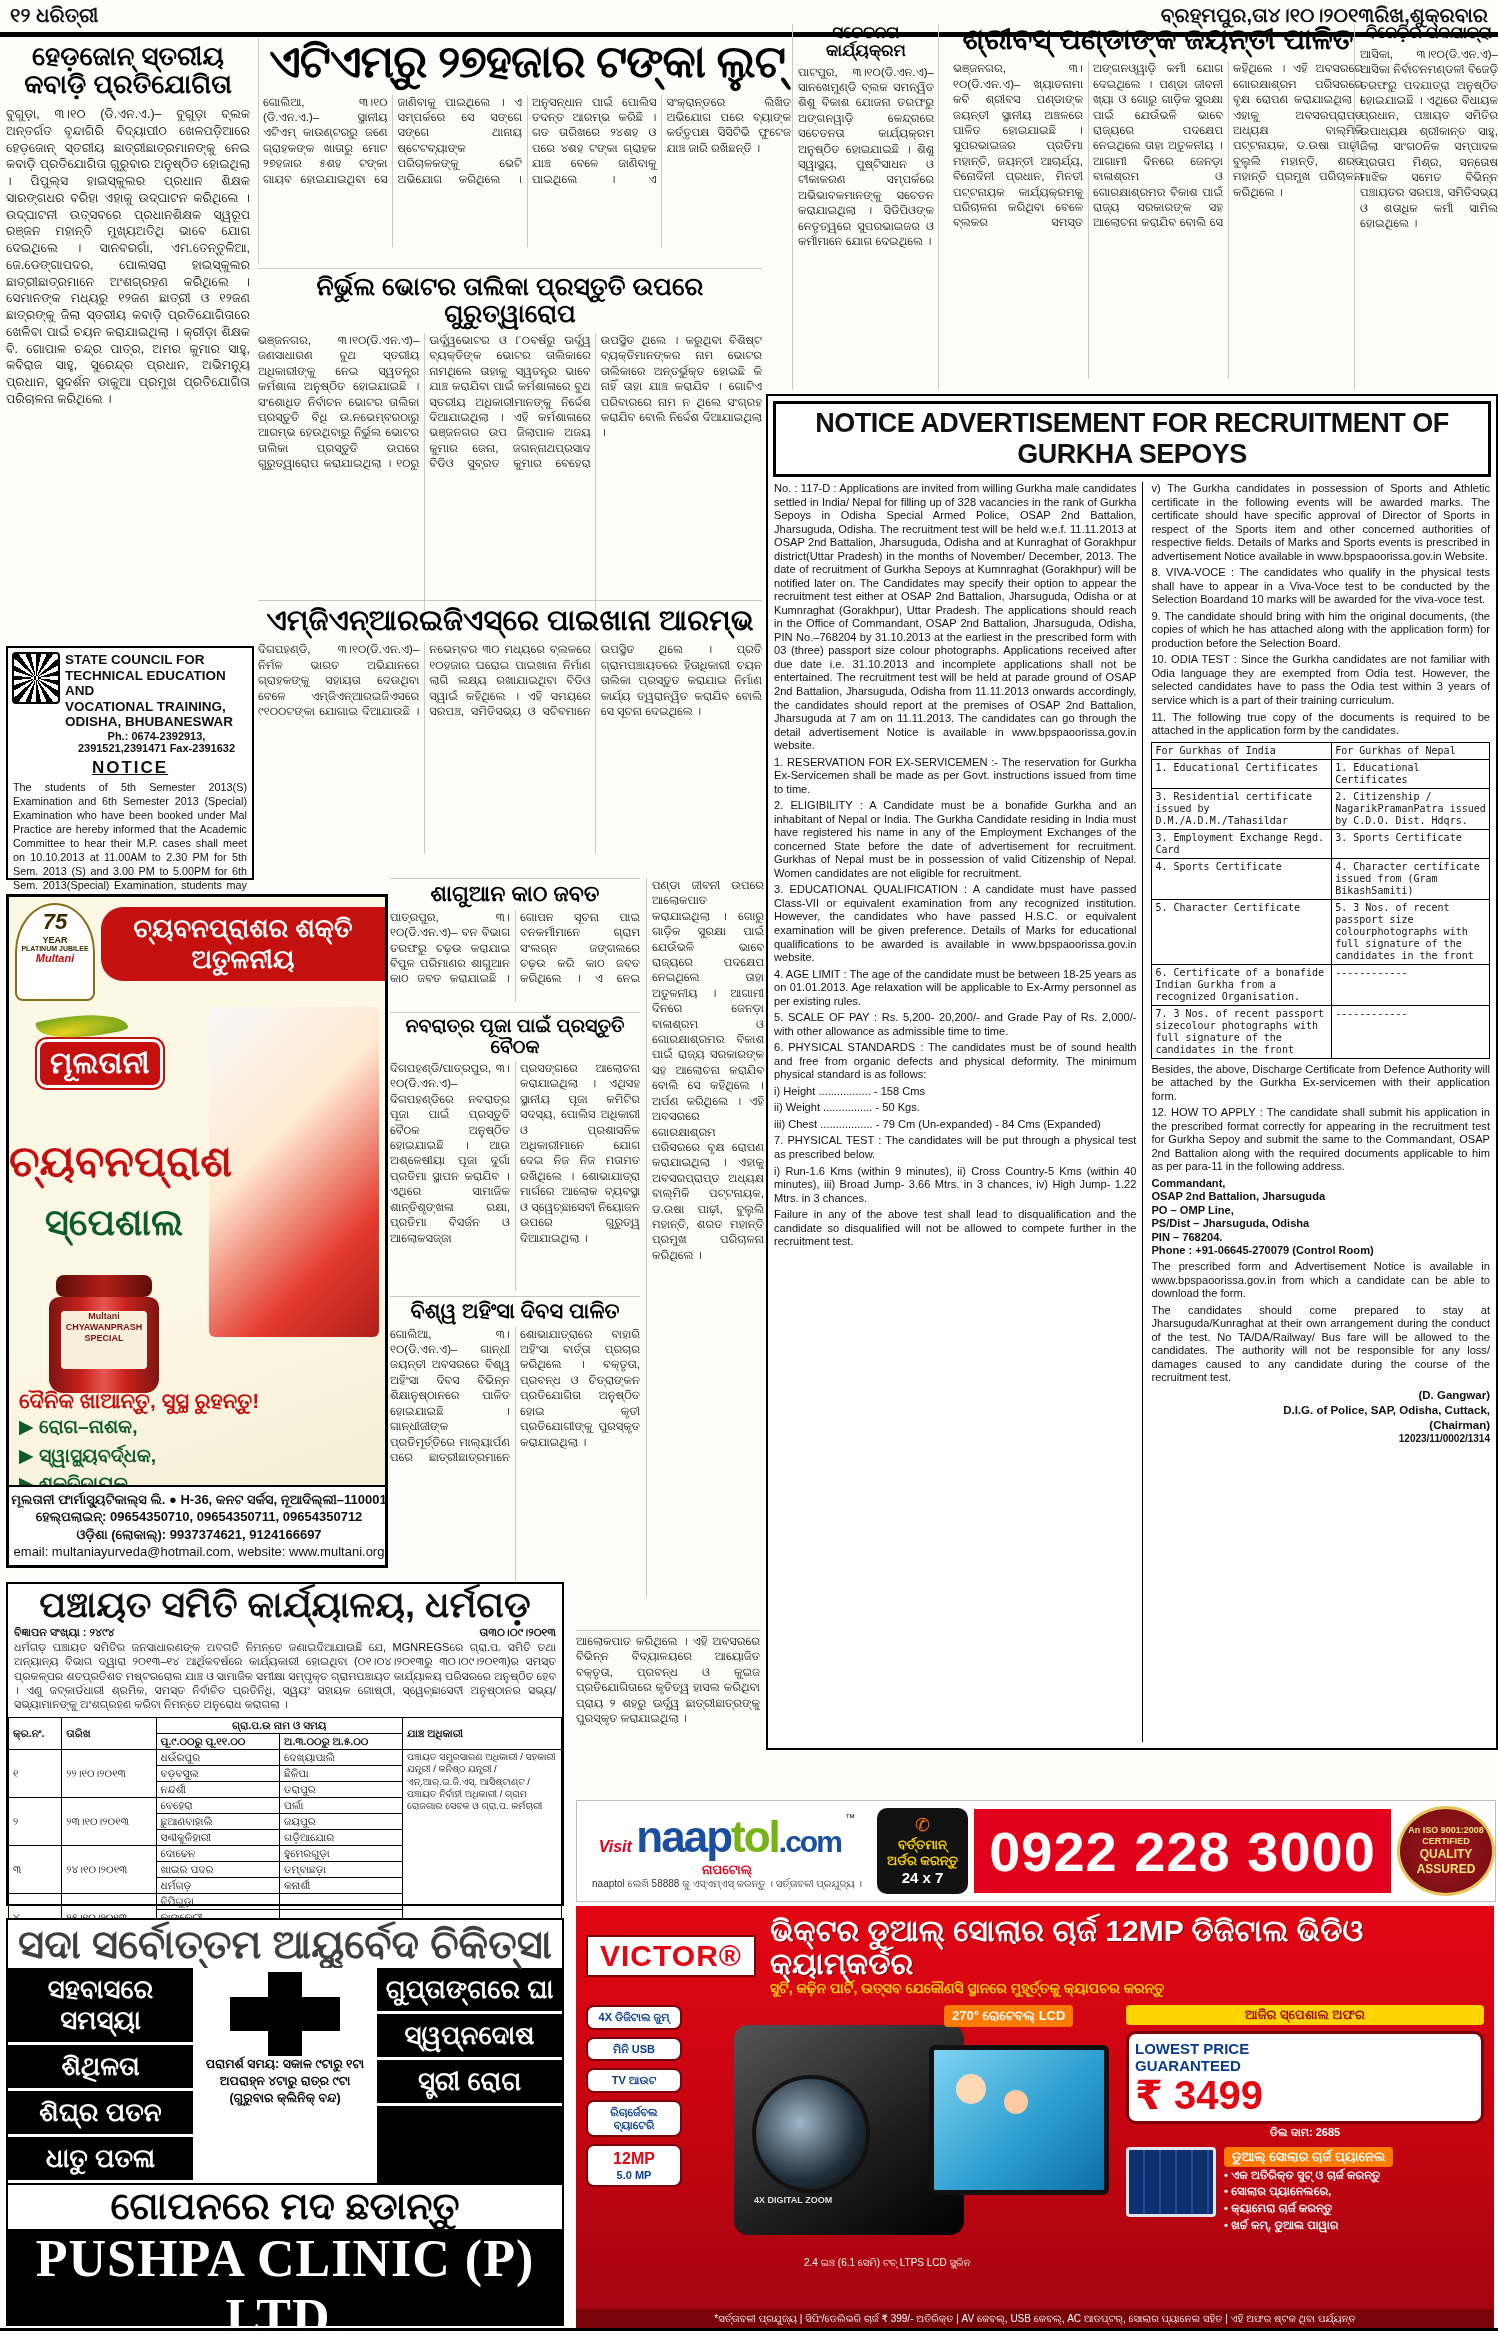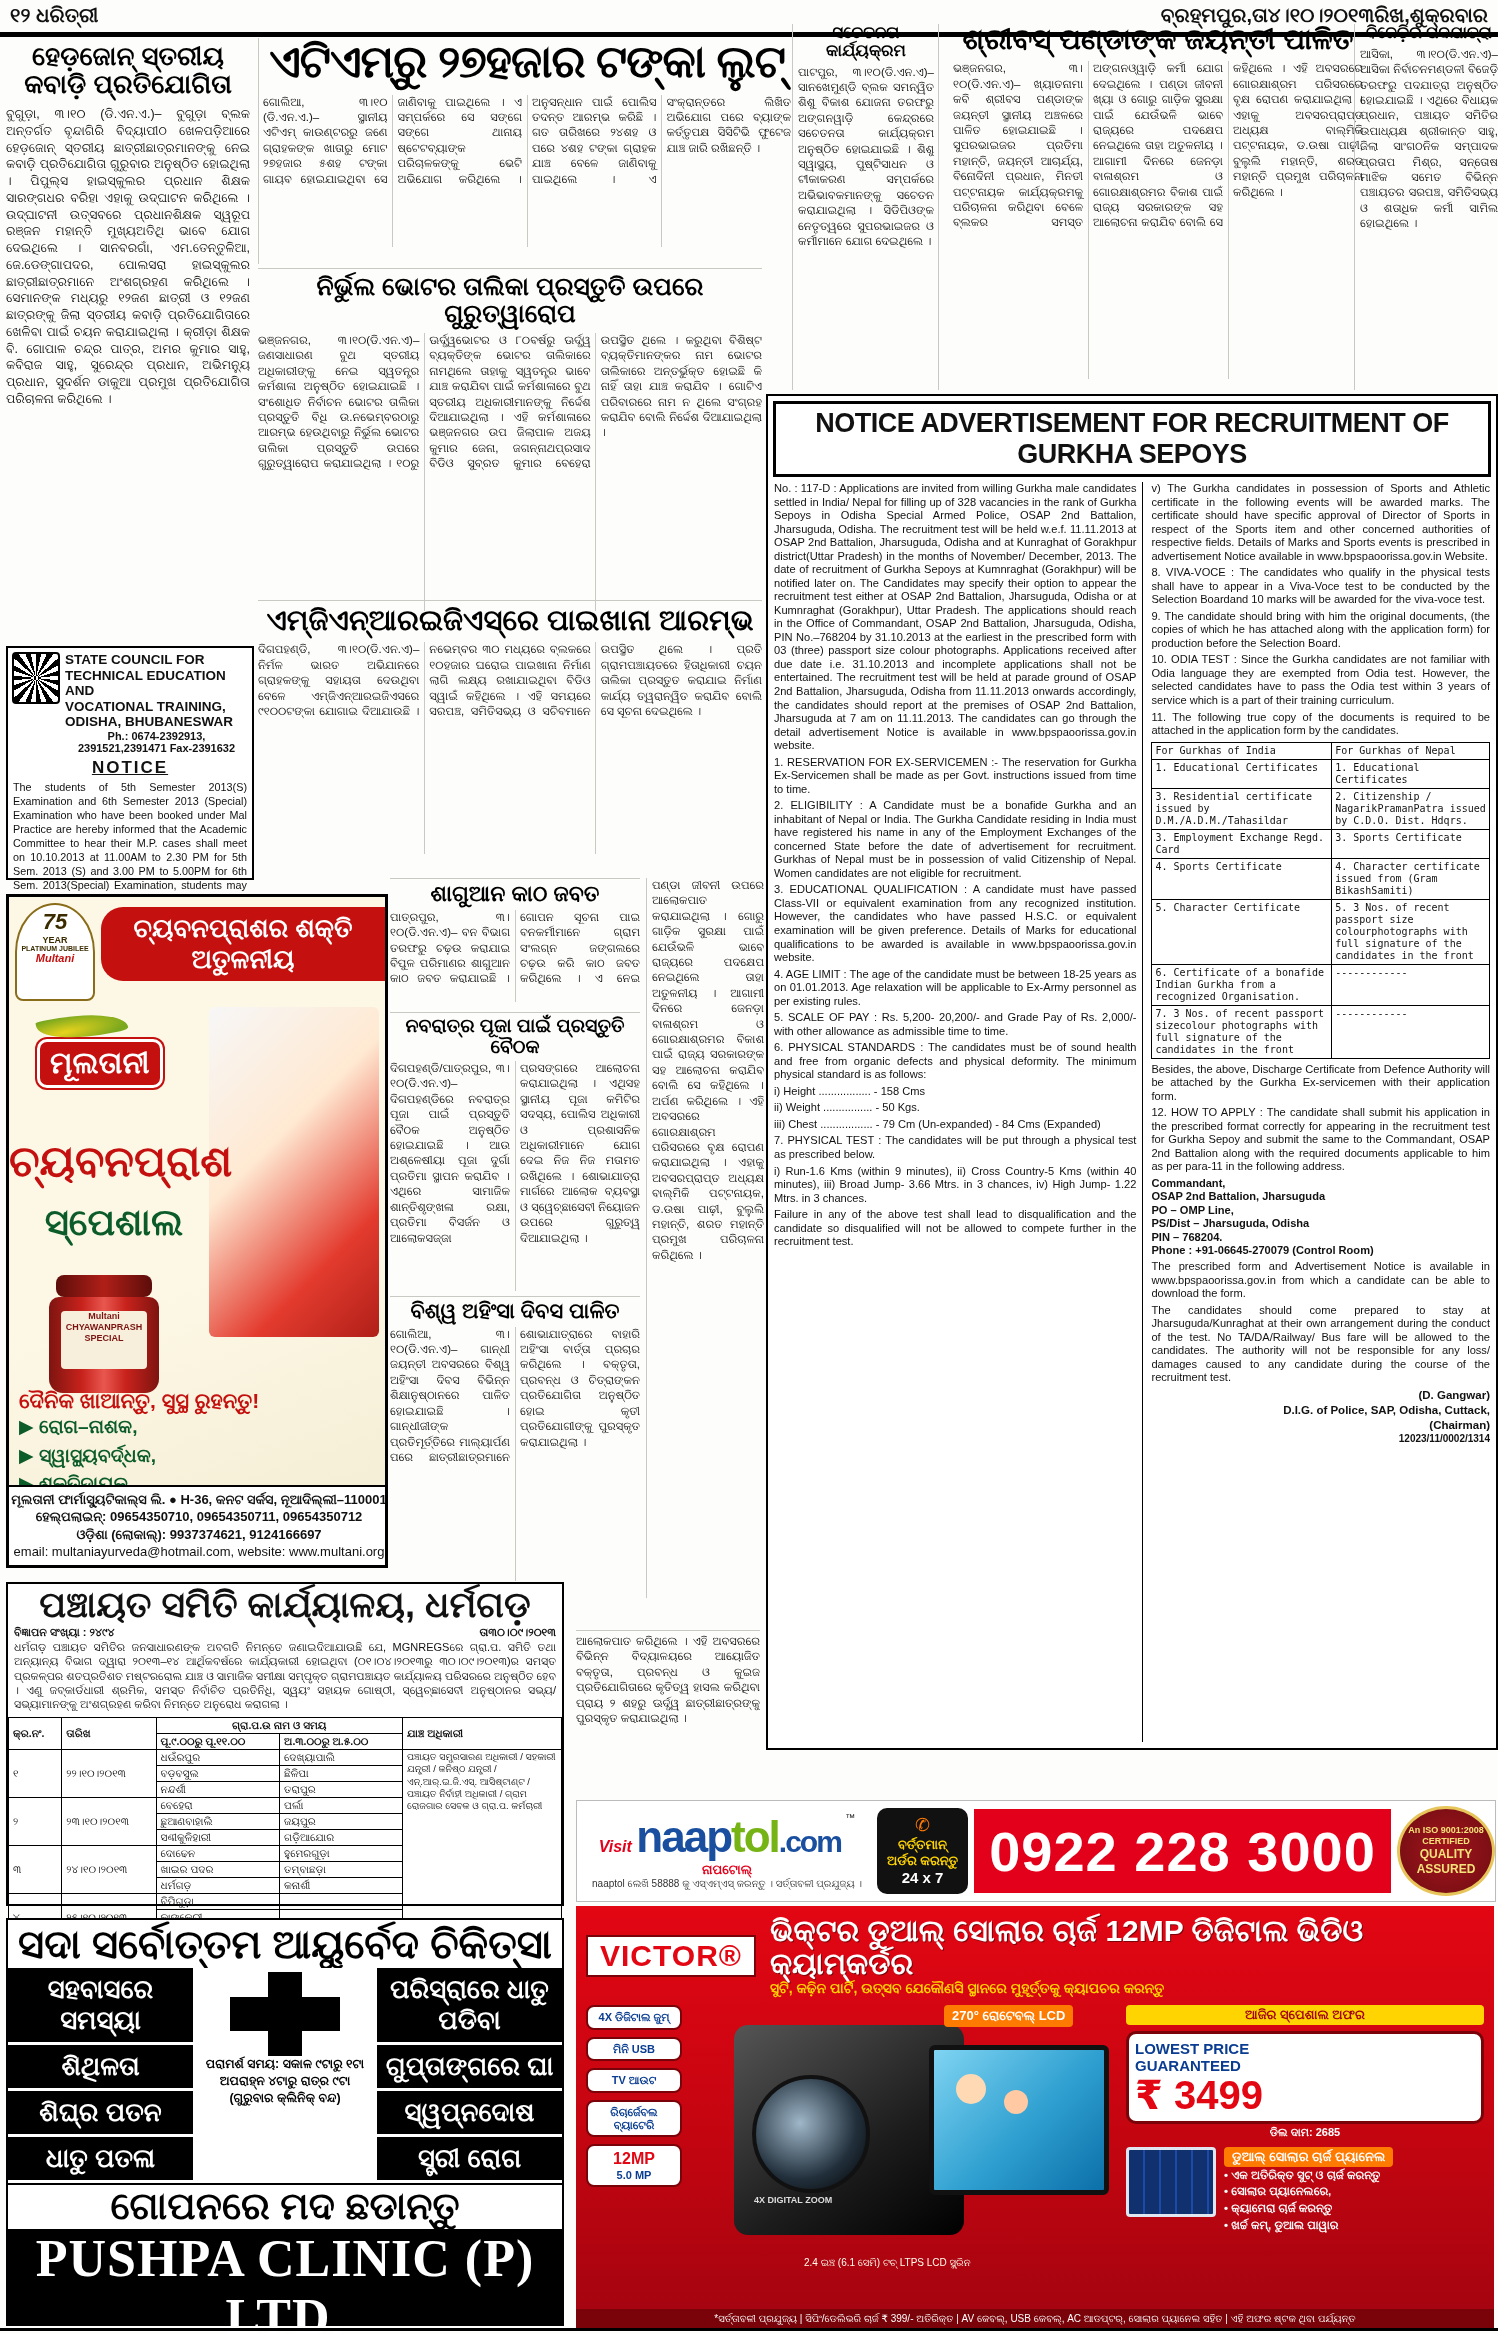--- a/index.html
+++ b/index.html
@@ -58,21 +58,21 @@
   
   #panchayat{border:2px solid #000;background:#fff;}
   .pn-title{font-weight:bold;font-size:36px;text-align:center;}
   .pn-meta{font-size:11px;font-weight:bold;display:flex;justify-content:space-between;}
   .pn-body{font-size:11px;line-height:1.3;text-align:justify;}
   .pn-table{width:100%;border-collapse:collapse;font-size:10.5px;}
   .pn-table td,.pn-table th{border:1px solid #000;padding:1px 4px;text-align:left;vertical-align:middle;}
   .pn-sign{text-align:right;font-weight:bold;font-size:11px;padding:2px 6px;}
   
   #pushpa{border:2px solid #000;background:#000;color:#fff;}
-  .pu-top{background:#fff;color:#000000;font-weight:bold;font-size:40px;text-align:center;line-height:1.05;}
+  .pu-top{background:#fff;color:#404040;font-weight:bold;font-size:40px;text-align:center;line-height:1.05;}
   .pu-item{font-weight:bold;font-size:26px;text-align:center;border-bottom:3px solid #fff;padding:6px 2px;}
   .pu-cross-box{background:#fff;color:#000;text-align:center;}
   .pu-cross{background:#000;}
   .pu-hours{font-size:12.5px;font-weight:bold;line-height:1.35;}
   .pu-secret{background:#fff;color:#000;font-weight:bold;font-size:38px;text-align:center;}
   .pu-name{font-family:"Liberation Serif","DejaVu Serif",serif;font-weight:bold;font-size:52px;text-align:center;letter-spacing:1px;}
   
   #naaptol{background:#fff;border:1px solid #bbb;display:flex;align-items:center;}
   .np-visit{color:#e3001b;font-style:italic;font-weight:bold;font-size:16px;}
   .np-logo{font-weight:bold;font-size:44px;letter-spacing:-2px;}
@@ -412,21 +412,20 @@
       <div class="pu-cross-box" style="width:184px;padding-top:4px;">
         <div style="position:relative;width:110px;height:84px;margin:0 auto;">
           <div class="pu-cross" style="position:absolute;left:38px;top:0;width:34px;height:84px;"></div>
           <div class="pu-cross" style="position:absolute;left:0;top:25px;width:110px;height:34px;"></div>
         </div>
         <div class="pu-hours">ପରାମର୍ଶ ସମୟ: ସକାଳ ୯ଟାରୁ ୧ଟା</div>
         <div class="pu-hours">ଅପରାହ୍ନ ୪ଟାରୁ ରାତ୍ର ୯ଟା</div>
         <div class="pu-hours">(ଗୁରୁବାର କ୍ଲିନିକ୍ ବନ୍ଦ)</div>
       </div>
       <div style="width:185px;" id="pu-right">
-          <div class="pu-item">ପରିସ୍ରାରେ ଧାତୁ ପଡିବା</div>
           <div class="pu-item">ଗୁପ୍ତାଙ୍ଗରେ ଘା</div>
           <div class="pu-item">ସ୍ୱପ୍ନଦୋଷ</div>
           <div class="pu-item">ସ୍ତ୍ରୀ ରୋଗ</div>
         </div>
     </div>
     <div class="pu-secret" style="margin-top:2px;">ଗୋପନରେ ମଦ ଛଡାନ୍ତୁ</div>
     <div class="pu-name">PUSHPA CLINIC (P) LTD.</div>
 
   </div>
 

